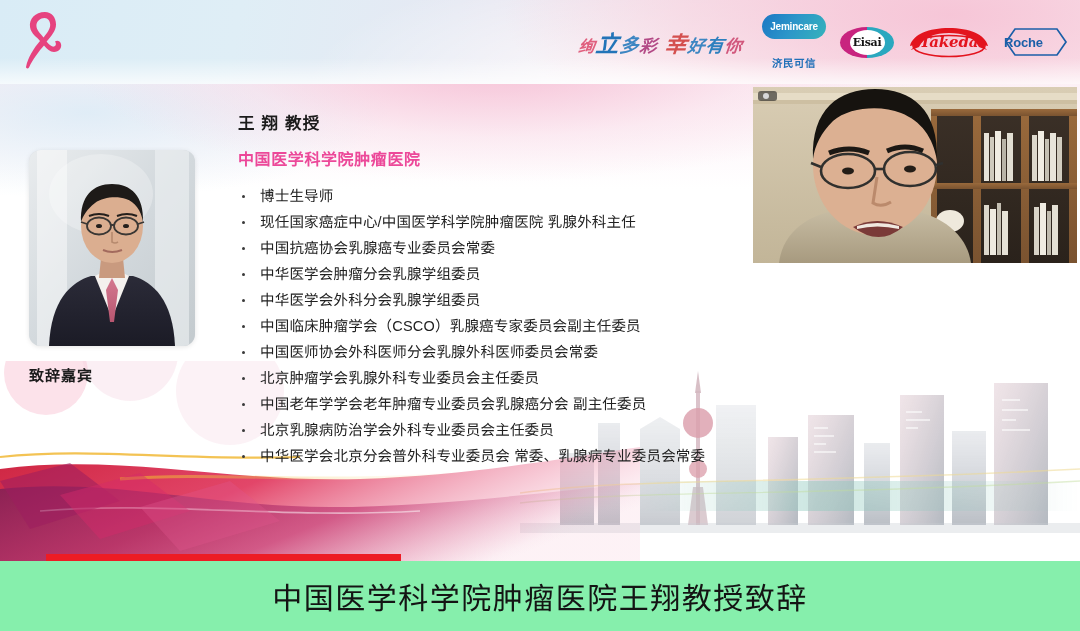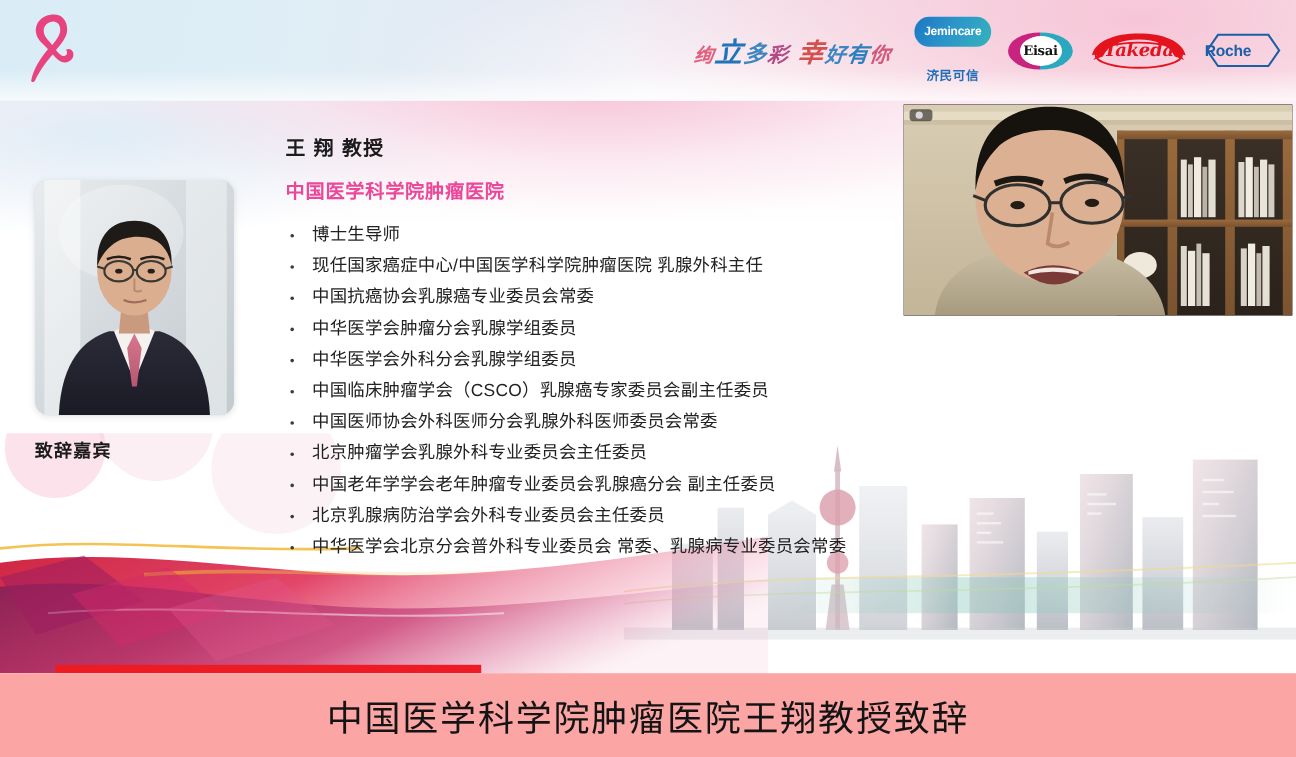--- a/index.html
+++ b/index.html
@@ -290,21 +290,21 @@
     color: #e8e8e8;
     letter-spacing: 0.2px;
     white-space: nowrap;
   }
 
   
   .bottom-caption {
     position: absolute;
     left: 0; top: 561px;
     width: 1080px; height: 70px;
-    background: #fca5a5;
+    background: #86efac;
     display: flex;
     align-items: center;
     justify-content: center;
   }
   .bottom-caption .cap-text {
     font-size: 30px;
     font-weight: 400;
     color: #141414;
     letter-spacing: 1.5px;
   }

